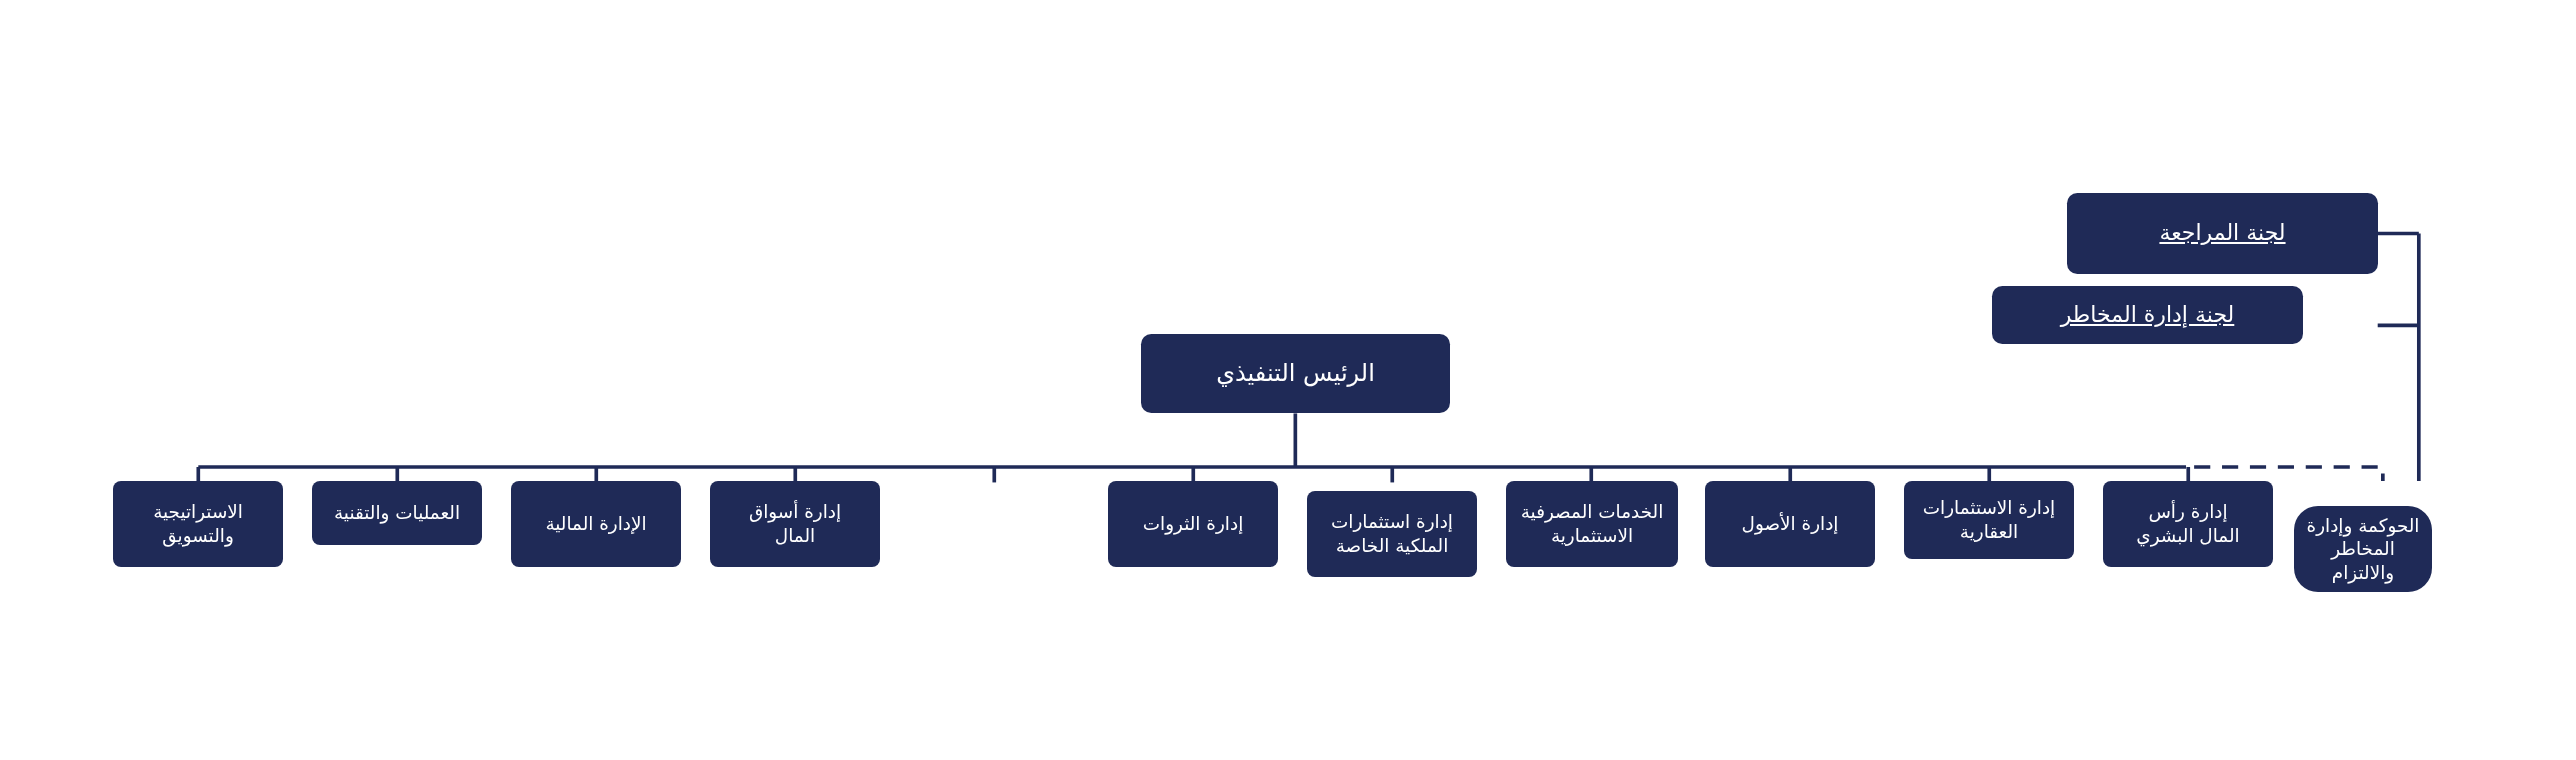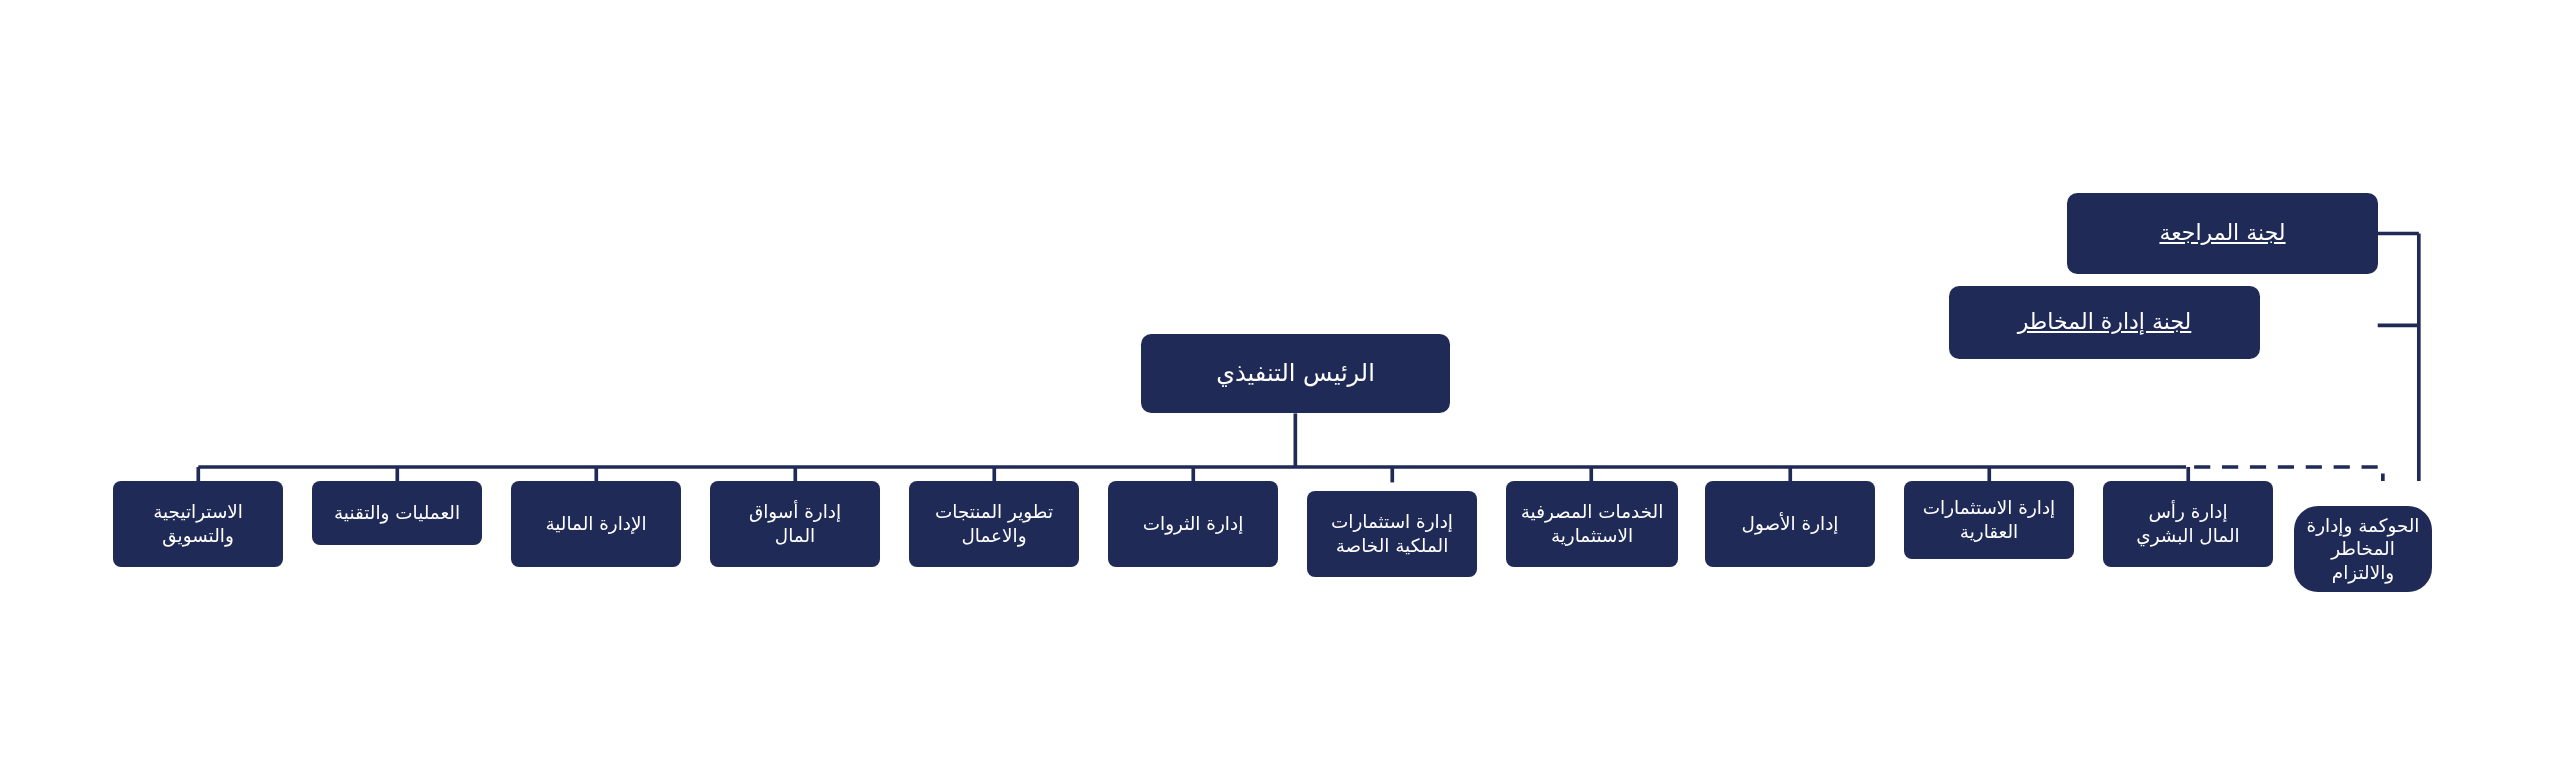--- a/index.html
+++ b/index.html
@@ -87,41 +87,37 @@
     <path d="M 3238 443 L 3294 443" stroke="#1f2a57" stroke-width="5" fill="none"></path>
   </svg>
 
   <div class="node ceo" style="left:1141px; top:334px; width:309px; height:79px;">
     <span class="node-label">الرئيس التنفيذي</span>
   </div>
 
   <div class="node committee" style="left:2067px; top:193px; width:311px; height:81px;">
     <span class="node-label">لجنة المراجعة</span>
   </div>
-  <div class="node committee" style="left:1949px; top:286px; width:311px; height:73px;">
+  <div class="node committee" style="left:1992px; top:286px; width:311px; height:58px;">
     <span class="node-label">لجنة إدارة المخاطر</span>
   </div>
 
   <div class="node dept" style="left:113px; top:481px; width:170px; height:86px;">
     <span class="node-label">الاستراتيجية
 والتسويق</span>
   </div>
   <div class="node dept" style="left:312px; top:481px; width:170px; height:64px;align-items:center;">
     <span class="node-label">العمليات والتقنية</span>
   </div>
   <div class="node dept" style="left:511px; top:481px; width:170px; height:86px;">
     <span class="node-label">الإدارة المالية</span>
   </div>
   <div class="node dept" style="left:710px; top:481px; width:170px; height:86px;">
     <span class="node-label">إدارة أسواق
 المال</span>
-  </div>
-  <div class="node dept" style="left:909px; top:481px; width:170px; height:86px;">
-    <span class="node-label">تطوير المنتجات
-والاعمال</span>
   </div>
   <div class="node dept" style="left:1108px; top:481px; width:170px; height:86px;">
     <span class="node-label">إدارة الثروات</span>
   </div>
   <div class="node dept" style="left:1307px; top:491px; width:170px; height:86px;">
     <span class="node-label">إدارة استثمارات
 الملكية الخاصة</span>
   </div>
   <div class="node dept" style="left:1506px; top:481px; width:172px; height:86px;">
     <span class="node-label">الخدمات المصرفية

